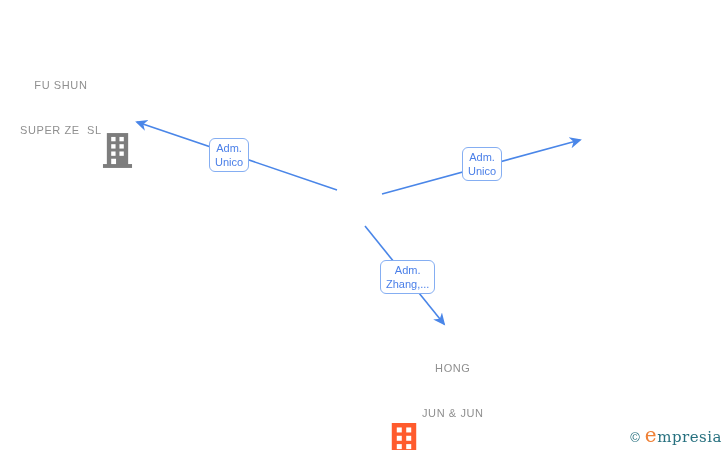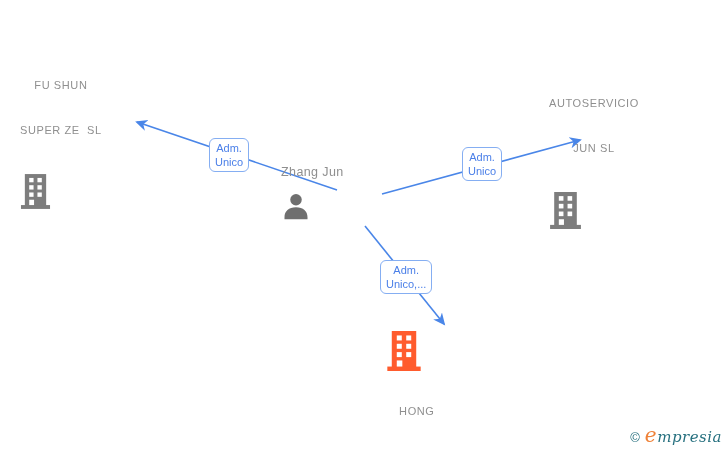--- a/index.html
+++ b/index.html
@@ -24,22 +24,22 @@
     stroke: var(--link-blue, #4a86e8);
     stroke-width: 1.6;
     fill: none;
   }
   .arrowhead {
     fill: var(--link-blue, #4a86e8);
   }
   .node {
     position: absolute;
     display: flex;
-    flex-direction: column;
-    align-items: flex-start;
+    flex-direction: row;
+    align-items: flex-end;
     text-align: center;
     cursor: pointer;
   }
   .company-name {
     font-size: 11px;
     line-height: 15px;
     letter-spacing: 0.6px;
     color: var(--text-gray, #8f8f8f);
     white-space: pre;
   }
@@ -79,21 +79,20 @@
     gap: 5px;
     user-select: none;
   }
   .wm-copy {
     color: var(--brand-teal, #26707f);
     font-size: 13px;
     font-family: "Liberation Sans", sans-serif;
   }
   .wm-brand {
     font-family: "DejaVu Serif", serif;
-    font-style: italic;
     font-size: 15px;
     color: var(--brand-teal, #26707f);
     letter-spacing: 0.5px;
   }
   .wm-brand .brand-e {
     color: var(--brand-orange, #ef8137);
     font-size: 20px;
     line-height: 0;
   }
 </style>
@@ -124,47 +123,21 @@
       <rect x="9.5" y="4" width="4.5" height="4.5" fill="#ffffff"></rect>
       <rect x="18" y="4" width="4.5" height="4.5" fill="#ffffff"></rect>
       <rect x="9.5" y="11.5" width="4.5" height="4.5" fill="#ffffff"></rect>
       <rect x="18" y="11.5" width="4.5" height="4.5" fill="#ffffff"></rect>
       <rect x="9.5" y="19" width="4.5" height="4.5" fill="#ffffff"></rect>
       <rect x="18" y="19" width="4.5" height="4.5" fill="#ffffff"></rect>
       <rect x="9.5" y="26.5" width="5" height="5.5" fill="#ffffff"></rect>
     </svg>
   </div>
 
-  <div class="node node-gray" style="left:549px; top:66px; width:160px;">
-    <div class="company-name">
-      <div>AUTOSERVICIO</div>
-      <div>JUN SL</div>
-    </div>
-    <svg class="building-icon icon-gap-top" width="33" height="37" viewBox="0 0 32 36">
-      <rect x="5" y="0" width="22" height="34" fill="currentColor"></rect>
-      <rect x="1" y="32" width="30" height="4" fill="currentColor"></rect>
-      <rect x="9.5" y="4" width="4.5" height="4.5" fill="#ffffff"></rect>
-      <rect x="18" y="4" width="4.5" height="4.5" fill="#ffffff"></rect>
-      <rect x="9.5" y="11.5" width="4.5" height="4.5" fill="#ffffff"></rect>
-      <rect x="18" y="11.5" width="4.5" height="4.5" fill="#ffffff"></rect>
-      <rect x="9.5" y="19" width="4.5" height="4.5" fill="#ffffff"></rect>
-      <rect x="18" y="19" width="4.5" height="4.5" fill="#ffffff"></rect>
-      <rect x="9.5" y="26.5" width="5" height="5.5" fill="#ffffff"></rect>
-    </svg>
-  </div>
 
-  <div class="node" style="left:281px; top:165px; width:140px;">
-    <div class="person-name">Zhang Jun</div>
-    <div class="person-icon-wrap">
-      <svg class="person-icon" width="30" height="30" viewBox="0 0 24 24">
-        <circle cx="12" cy="6.2" r="4.6" fill="currentColor"></circle>
-        <path d="M12 12.2c-5.8 0-9.2 3.1-9.2 8v1.6h18.4v-1.6c0-4.9-3.4-8-9.2-8z" fill="currentColor"></path>
-      </svg>
-    </div>
-  </div>
 
   <div class="node node-orange" style="left:386px; top:331px; width:160px;">
     <svg class="building-icon icon-gap-bottom" width="36" height="40" viewBox="0 0 32 36">
       <rect x="5" y="0" width="22" height="34" fill="currentColor"></rect>
       <rect x="1" y="32" width="30" height="4" fill="currentColor"></rect>
       <rect x="9.5" y="4" width="4.5" height="4.5" fill="#ffffff"></rect>
       <rect x="18" y="4" width="4.5" height="4.5" fill="#ffffff"></rect>
       <rect x="9.5" y="11.5" width="4.5" height="4.5" fill="#ffffff"></rect>
       <rect x="18" y="11.5" width="4.5" height="4.5" fill="#ffffff"></rect>
       <rect x="9.5" y="19" width="4.5" height="4.5" fill="#ffffff"></rect>
@@ -181,21 +154,21 @@
   <div class="rel-label" style="left:209px; top:138px;">
     <div>Adm.</div>
     <div>Unico</div>
   </div>
   <div class="rel-label" style="left:462px; top:147px;">
     <div>Adm.</div>
     <div>Unico</div>
   </div>
   <div class="rel-label" style="left:380px; top:260px;">
     <div>Adm.</div>
-    <div>Unico,...</div>
+    <div>Zhang,...</div>
   </div>
 
   <div class="watermark">
     <span class="wm-copy">©</span>
     <span class="wm-brand"><span class="brand-e">e</span><span>mpresia</span></span>
   </div>
 
 </div>
 
 </body></html>

